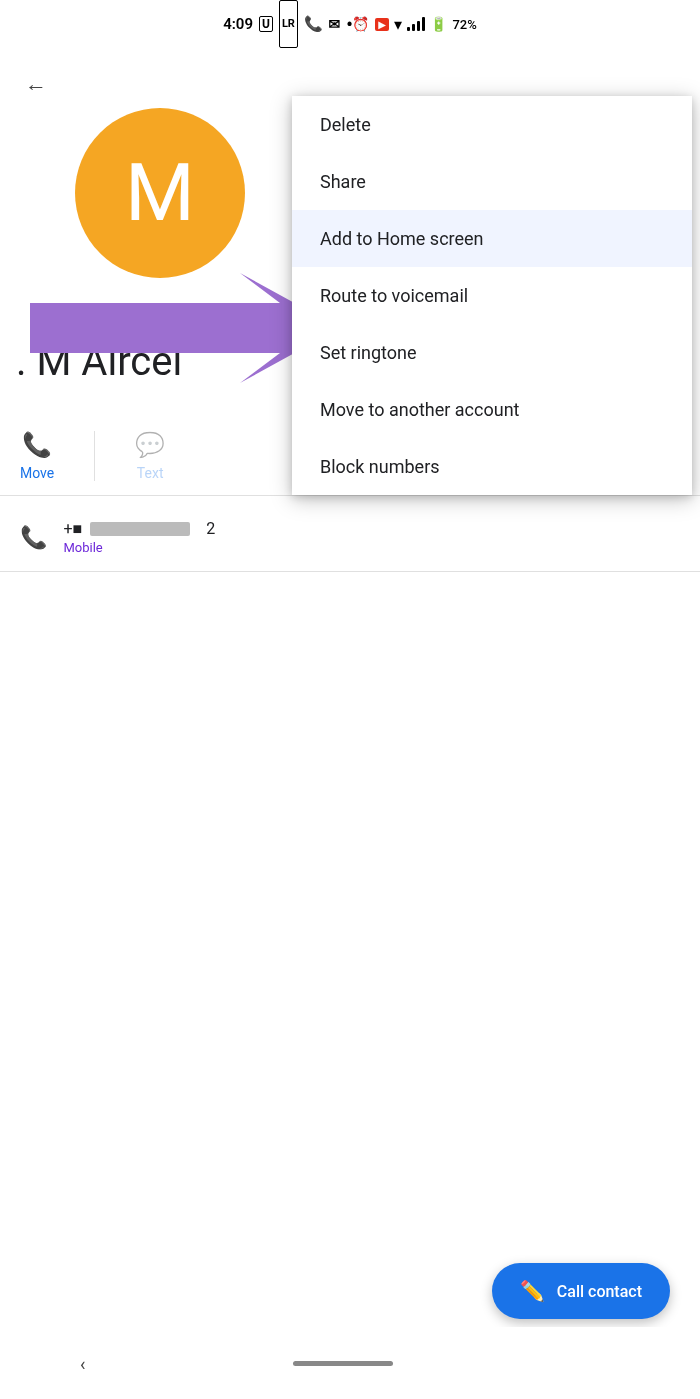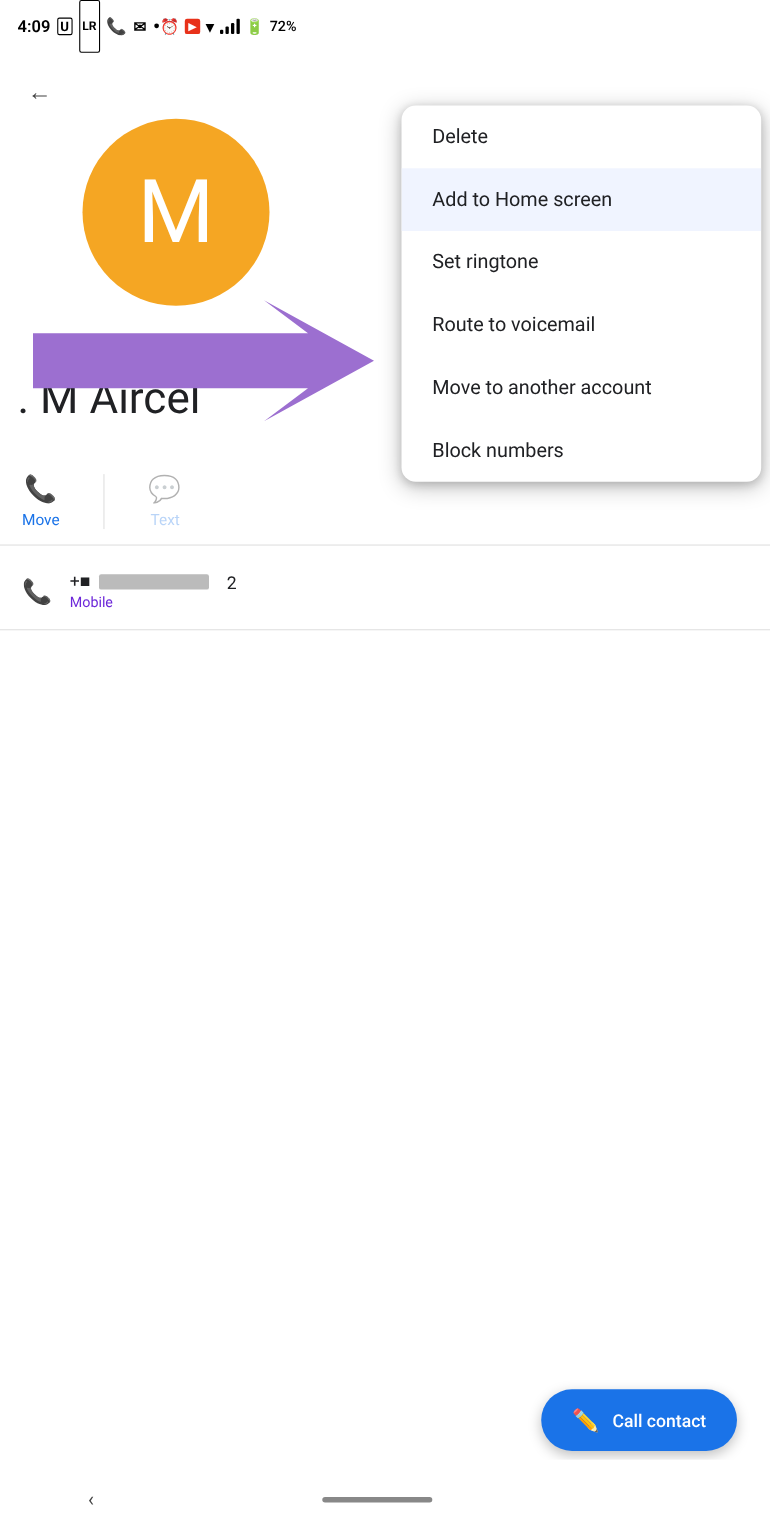--- a/index.html
+++ b/index.html
@@ -12,21 +12,21 @@
       position: relative;
       overflow: hidden;
     }
 
     
     .status-bar {
       height: 48px;
       background: #ffffff;
       display: flex;
       align-items: center;
-      justify-content: flex-start;
+      justify-content: center;
       padding: 0 16px;
       position: relative;
       z-index: 10;
     }
 
     .status-left {
       display: flex;
       align-items: center;
       gap: 6px;
       font-size: 15px;
@@ -255,23 +255,23 @@
       height: 5px;
       background: #888;
       border-radius: 3px;
     }
 
     
     .dropdown-menu {
       position: absolute;
       top: 48px;
       right: 8px;
-      width: 327px;
+      width: 400px;
       background: #ffffff;
-      border-radius: 13px;
+      border-radius: 0;
       box-shadow: 0 4px 20px rgba(0,0,0,0.25), 0 2px 8px rgba(0,0,0,0.15);
       z-index: 200;
       overflow: hidden;
     }
 
     .menu-item {
       padding: 18px 28px;
       font-size: 18px;
       color: #202124;
       cursor: pointer;
@@ -380,20 +380,21 @@
   </div>
 
   <div class="bottom-nav">
     <span class="nav-back-btn">‹</span>
     <div class="nav-home-bar"></div>
     <span style="width:20px;"></span>
   </div>
 
   <div class="dropdown-menu">
     <div class="menu-item">Delete</div>
+    <div class="menu-item">Share</div>
     <div class="menu-item highlighted">Add to Home screen</div>
+    <div class="menu-item">Route to voicemail</div>
     <div class="menu-item">Set ringtone</div>
-    <div class="menu-item">Route to voicemail</div>
     <div class="menu-item">Move to another account</div>
     <div class="menu-item">Block numbers</div>
   </div>
 
 </div>
 
 </body></html>

